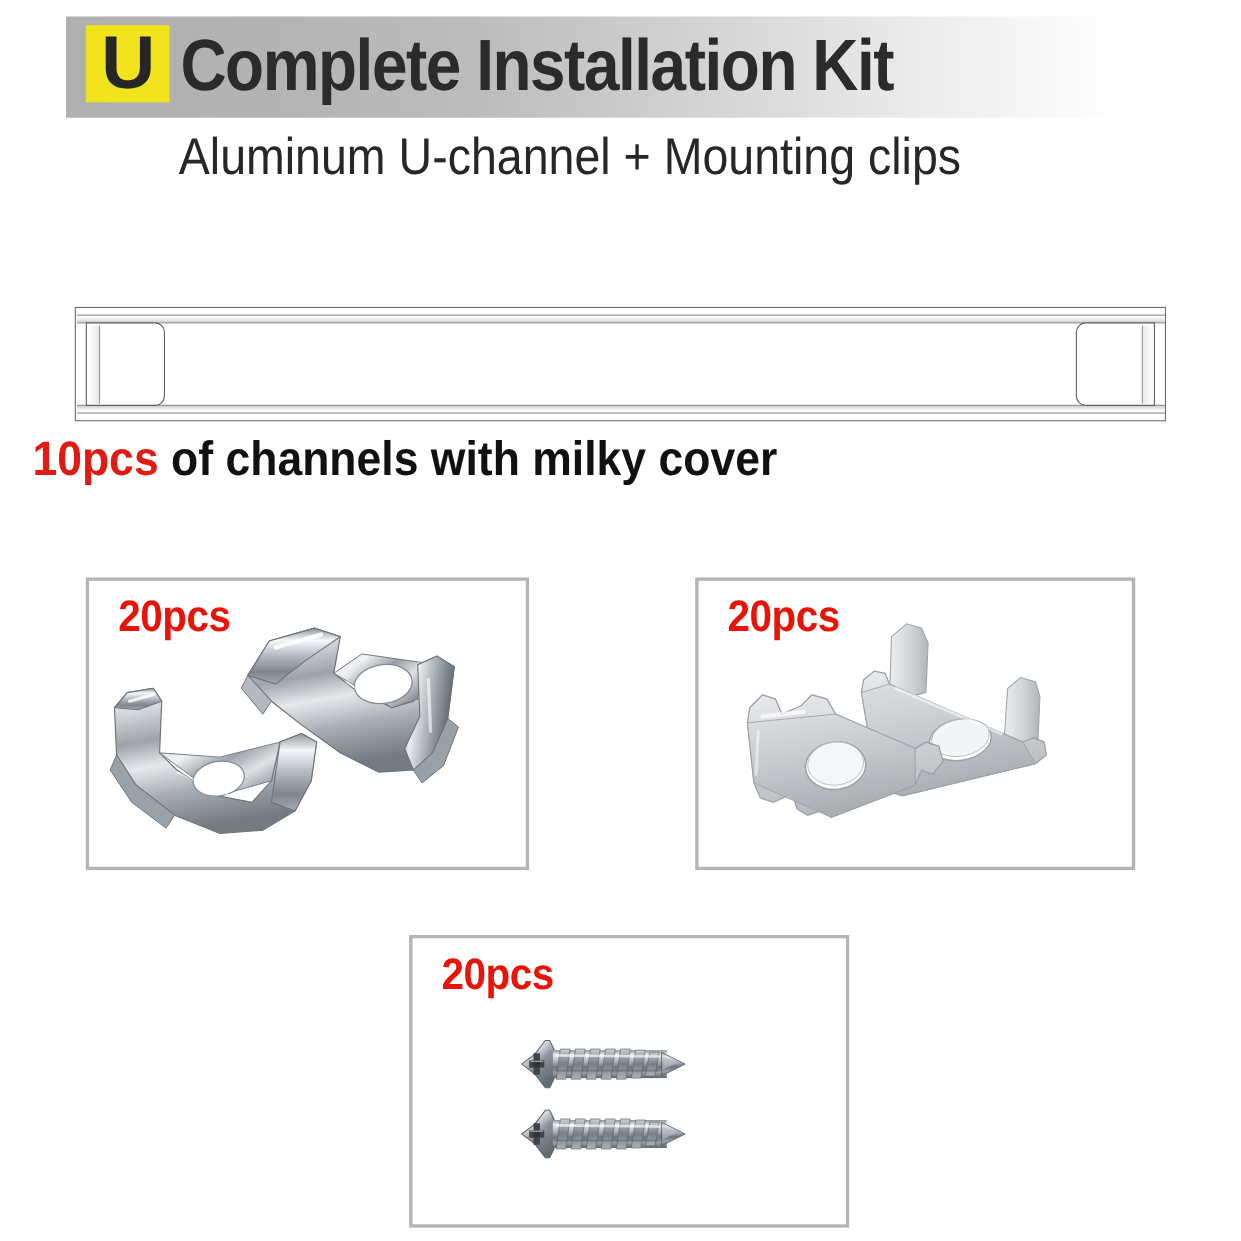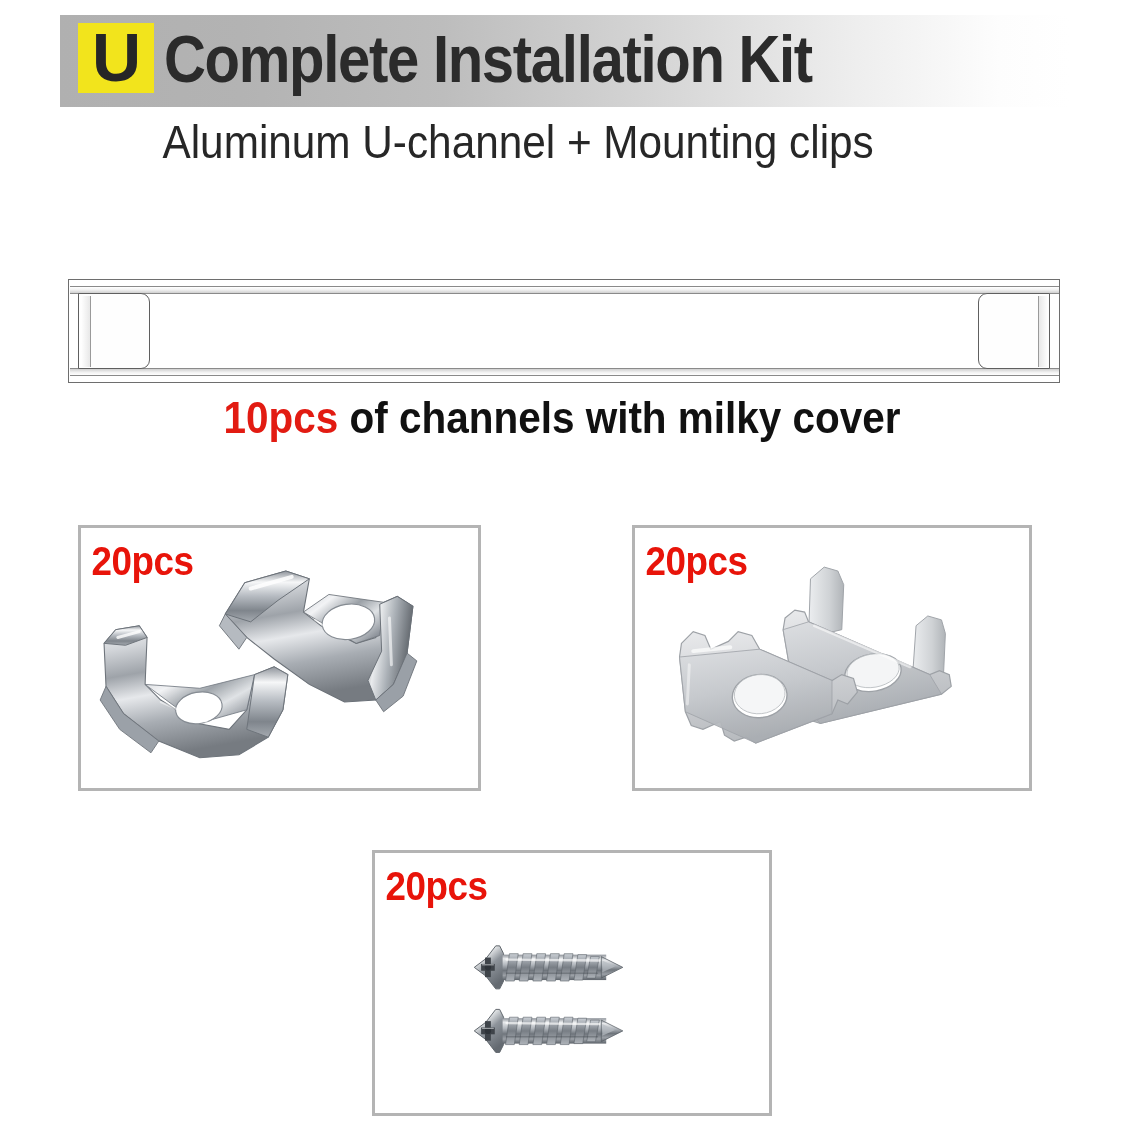--- a/index.html
+++ b/index.html
@@ -120,21 +120,21 @@
   }
   .cap-edge.left { left: 1.5px; border-right: 1px solid #9a9a9a; }
   .cap-edge.right { right: 1.5px; border-left: 1px solid #9a9a9a;
     background: linear-gradient(to left, #ffffff, #e8e8e8); }
 
   .channel-caption {
     position: absolute;
     left: 0;
     top: 392px;
     width: 930px;
-    text-align: right;
+    text-align: left;
     font-family: "Liberation Sans Narrow", "Liberation Sans", sans-serif;
     font-weight: bold;
     font-size: 44px;
     line-height: 52px;
     color: #111111;
     white-space: nowrap;
   }
   .channel-caption .inner { display: inline-block; transform: scaleX(0.92); }
   .qty-red { color: #e21b12; }
 
@@ -144,21 +144,21 @@
     background: #ffffff;
     border: 3px solid #b4b4b4;
     box-sizing: border-box;
   }
   #box-clips { left: 78px;  top: 525px; width: 403px; height: 266px; }
   #box-caps  { left: 632px; top: 525px; width: 400px; height: 266px; }
   #box-screws{ left: 372px; top: 850px; width: 400px; height: 266px; }
 
   .qty-label {
     position: absolute;
-    left: 6px;
+    left: 22px;
     top: 10px;
     font-family: "Liberation Sans Narrow", "Liberation Sans", sans-serif;
     font-weight: bold;
     font-size: 40px;
     line-height: 46px;
     color: #e8140a;
     letter-spacing: -0.5px;
     z-index: 5;
   }
   .qty-label span { display: inline-block; transform: scaleX(0.92); }

